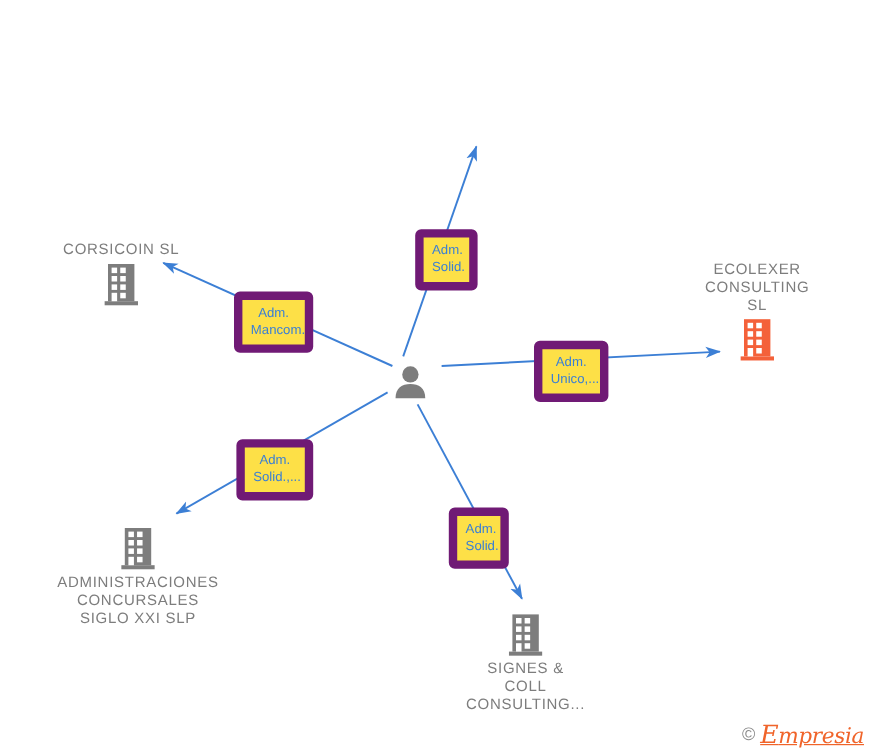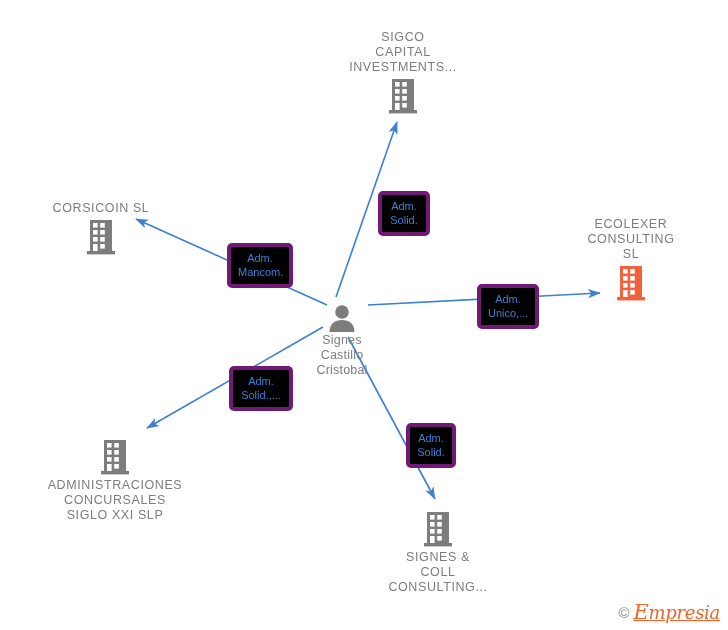--- a/index.html
+++ b/index.html
@@ -49,32 +49,31 @@
     align-items: center;
     justify-content: center;
   }
   .ico {
     display: block;
   }
 
   
   .edge-label {
     position: absolute;
-    border: 4px solid #701a75;
+    border: 7px solid #701a75;
     border-radius: 5px;
-    background: #000000;
+    background: #fde047;
     color: #3a7fd5;
     font-size: 11px;
     line-height: 14px;
     text-align: center;
     padding: 4px 7px 5px 7px;
     white-space: pre-line;
     z-index: 4;
     box-sizing: border-box;
-    margin-left: 32px;
   }
 
   
   #watermark {
     position: absolute;
     right: 8px;
     bottom: 6px;
     display: flex;
     align-items: center;
     gap: 4px;
@@ -124,39 +123,20 @@
 
   <div class="edge-label" style="left:445px; top:284px; width:62px;">Adm.
 Unico,...</div>
 
   <div class="edge-label" style="left:197px; top:366px; width:64px;">Adm.
 Solid.,...</div>
 
   <div class="edge-label" style="left:374px; top:423px; width:50px;">Adm.
 Solid.</div>
 
-  <div class="node" style="left:403px; top:30px;">
-    <div class="node-label caps">SIGCO
-CAPITAL
-INVESTMENTS...</div>
-    <div class="icon-wrap">
-      <svg class="ico" width="28" height="36" viewBox="0 0 28 36" xmlns="http://www.w3.org/2000/svg">
-        <rect x="3" y="1" width="22" height="31" fill="#7d7d7d"></rect>
-        <rect x="0" y="32" width="28" height="3.4" fill="#7d7d7d"></rect>
-        <rect x="6" y="4" width="4.6" height="4.6" fill="#ffffff"></rect>
-        <rect x="13.2" y="4" width="4.6" height="4.6" fill="#ffffff"></rect>
-        <rect x="6" y="11" width="4.6" height="4.6" fill="#ffffff"></rect>
-        <rect x="13.2" y="11" width="4.6" height="4.6" fill="#ffffff"></rect>
-        <rect x="6" y="18" width="4.6" height="4.6" fill="#ffffff"></rect>
-        <rect x="13.2" y="18" width="4.6" height="4.6" fill="#ffffff"></rect>
-        <rect x="6" y="25" width="4.6" height="7" fill="#ffffff"></rect>
-        <rect x="13.2" y="25" width="4.6" height="4.6" fill="#ffffff"></rect>
-      </svg>
-    </div>
-  </div>
 
   <div class="node" style="left:101px; top:161px;margin-top:40px;">
     <div class="node-label caps">CORSICOIN  SL</div>
     <div class="icon-wrap">
       <svg class="ico" width="28" height="36" viewBox="0 0 28 36" xmlns="http://www.w3.org/2000/svg">
         <rect x="3" y="1" width="22" height="31" fill="#7d7d7d"></rect>
         <rect x="0" y="32" width="28" height="3.4" fill="#7d7d7d"></rect>
         <rect x="6" y="4" width="4.6" height="4.6" fill="#ffffff"></rect>
         <rect x="13.2" y="4" width="4.6" height="4.6" fill="#ffffff"></rect>
         <rect x="6" y="11" width="4.6" height="4.6" fill="#ffffff"></rect>
@@ -189,23 +169,20 @@
     </div>
   </div>
 
   <div class="node" style="left:342px; top:303px;">
     <div class="icon-wrap" style="height:30px;">
       <svg class="ico" width="30" height="28" viewBox="0 0 30 28" xmlns="http://www.w3.org/2000/svg">
         <circle cx="15" cy="8" r="6.8" fill="#7d7d7d"></circle>
         <path d="M2.6,28 C2.6,19.4 8,16 15,16 C22,16 27.4,19.4 27.4,28 Z" fill="#7d7d7d"></path>
       </svg>
     </div>
-    <div class="node-label">Signes
-Castillo
-Cristobal</div>
   </div>
 
   <div class="node" style="left:438px; top:508px;">
     <div class="icon-wrap">
       <svg class="ico" width="28" height="36" viewBox="0 0 28 36" xmlns="http://www.w3.org/2000/svg">
         <rect x="3" y="1" width="22" height="31" fill="#7d7d7d"></rect>
         <rect x="0" y="32" width="28" height="3.4" fill="#7d7d7d"></rect>
         <rect x="6" y="4" width="4.6" height="4.6" fill="#ffffff"></rect>
         <rect x="13.2" y="4" width="4.6" height="4.6" fill="#ffffff"></rect>
         <rect x="6" y="11" width="4.6" height="4.6" fill="#ffffff"></rect>

